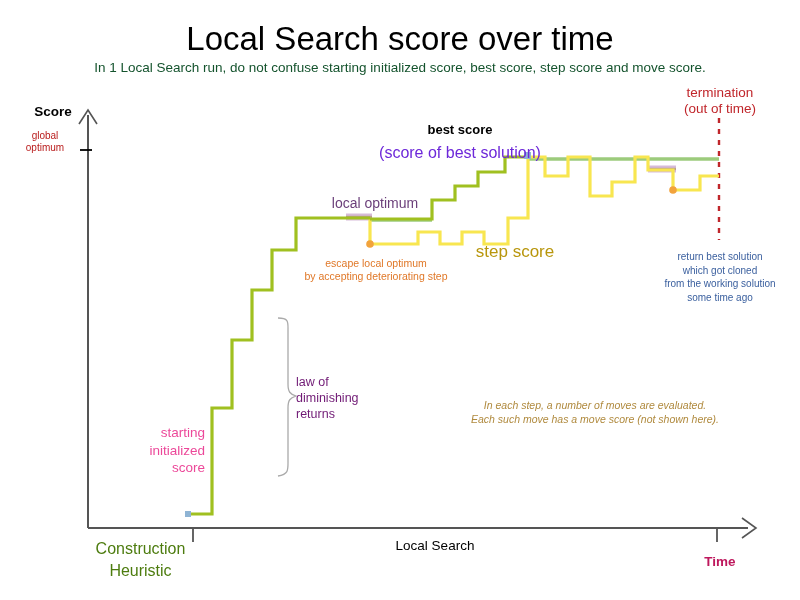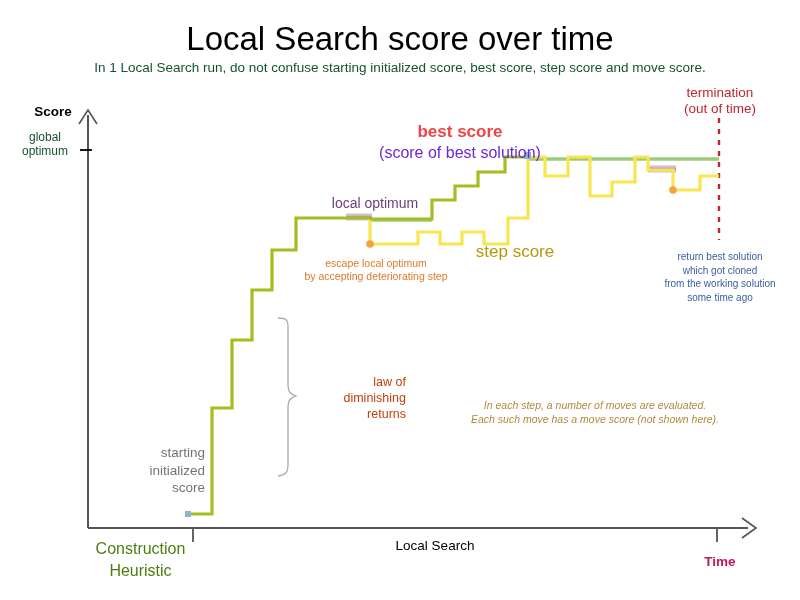--- a/index.html
+++ b/index.html
@@ -11,38 +11,38 @@
   #stage{position:absolute;left:0;top:0;width:800px;height:600px;}
   svg.layer{position:absolute;left:0;top:0;width:800px;height:600px;}
   .txt{position:absolute;white-space:pre;line-height:1.18;}
   .ctr{text-align:center;}
   .rgt{text-align:right;}
 
   #title{left:0;top:20px;width:800px;font-size:33px;color:#000;}
   #subtitle{left:0;top:60px;width:800px;font-size:13.5px;color:#14532d;}
 
   #score-label{left:24px;top:104px;width:58px;font-size:13.5px;font-weight:bold;}
-  #global-opt{left:8px;top:130px;width:74px;font-size:12px;color:#14532d;}
+  #global-opt{left:8px;top:130px;width:74px;font-size:10px;color:#b91c1c;}
 
-  #best-score{left:260px;top:122px;width:400px;font-size:17px;font-weight:bold;color:#ef4444;}
+  #best-score{left:260px;top:122px;width:400px;font-size:13px;font-weight:bold;color:#000000;}
   #best-score-sub{left:260px;top:144px;width:400px;font-size:16px;color:#6d28d9;}
 
   #local-opt{left:255px;top:195px;width:240px;font-size:14px;color:#6B3F7A;}
 
   #escape{left:246px;top:257px;width:260px;font-size:10.5px;color:#E07828;line-height:1.25;}
   #step-score{left:400px;top:242px;width:230px;font-size:17px;font-weight:normal;color:#B8960C;}
 
   #termination{left:630px;top:85px;width:180px;font-size:13.5px;color:#C0262B;line-height:1.2;}
   #return-best{left:630px;top:250px;width:180px;font-size:10px;color:#3A5F9E;line-height:1.35;}
 
   #moves-note{left:420px;top:398px;width:350px;font-size:10.5px;color:#B08A3E;line-height:1.35;font-style:italic;}
 
-  #law{left:296px;top:374px;width:110px;font-size:12.5px;color:#c2410c;line-height:1.28;text-align:right;}
+  #law{left:296px;top:374px;width:110px;font-size:12.5px;color:#701a75;line-height:1.28;text-align:left;}
 
-  #starting{left:90px;top:444px;width:115px;font-size:13.5px;color:#737373;line-height:1.3;}
+  #starting{left:90px;top:424px;width:115px;font-size:13.5px;color:#ec4899;line-height:1.3;}
 
   #x-constr{left:78px;top:538px;width:125px;font-size:16px;color:#4d7c0f;line-height:1.35;}
   #x-ls{left:340px;top:538px;width:190px;font-size:13.5px;color:#000;}
   #x-time{left:690px;top:554px;width:60px;font-size:13.5px;font-weight:bold;color:#be185d;}
 </style>
 </head>
 <body>
 
 <div id="stage">
 

